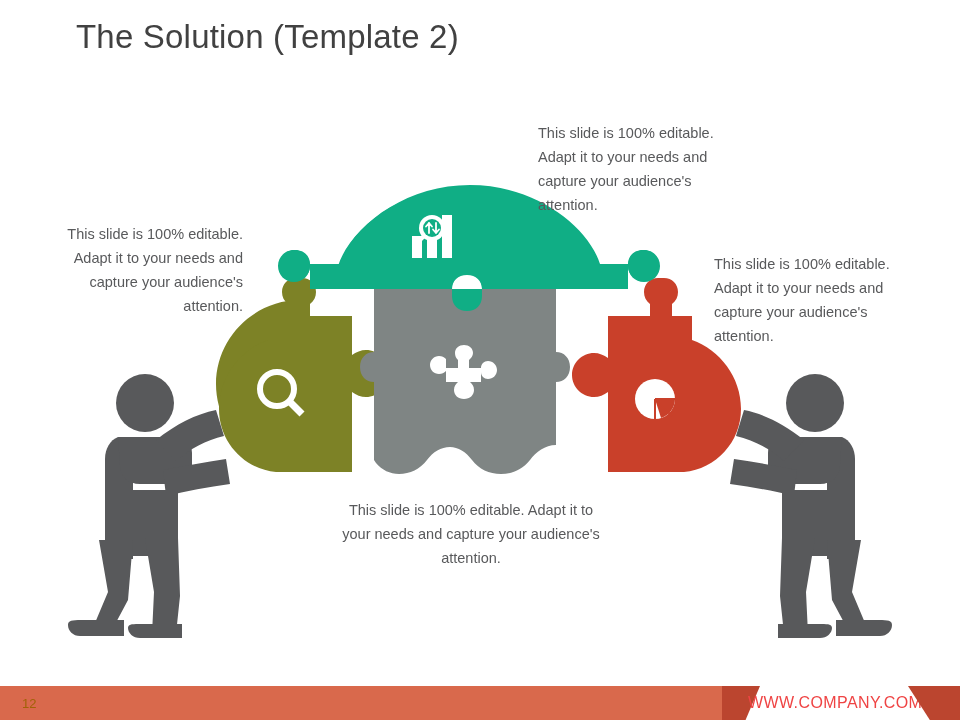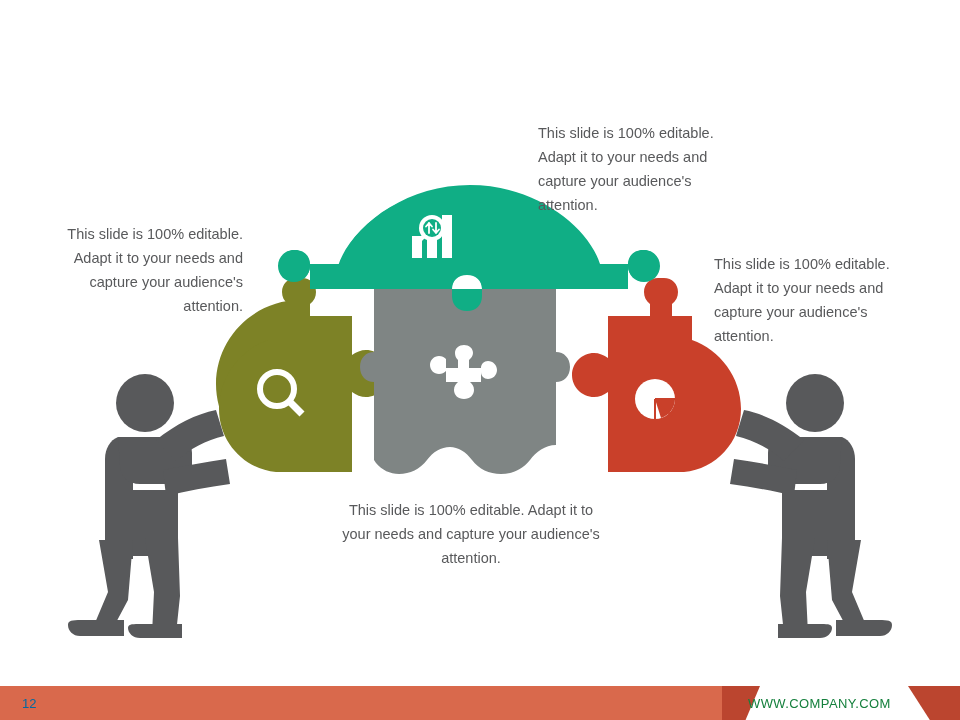--- a/index.html
+++ b/index.html
@@ -57,46 +57,47 @@
     position: absolute;
     left: 0; top: 0;
     width: 736px; height: 34px;
     background: #D9694C;
   }
   #page-number {
     position: absolute;
     left: 22px; top: 0;
     height: 34px;
     display: flex; align-items: center;
-    color: #0369a1;
+    color: #a16207;
     font-size: 13px;
   }
   .chev {
     position: absolute;
     top: 0;
     width: 38px; height: 34px;
     background: #BB452F;
   }
   #chev-mid   { left: 722px; clip-path: polygon(0 0, 100% 0, 62% 100%, 0 100%); }
   #chev-right { left: 908px; width: 52px; clip-path: polygon(0 0, 100% 0, 100% 100%, 42% 100%); }
   #site-url {
     position: absolute;
     left: 748px; top: 0;
     height: 34px;
     display: flex; align-items: center;
-    color: #15803d;
-    font-size: 13px;
+    color: #ef4444;
+    font-size: 16px;
     letter-spacing: 0.4px;
   }
 </style>
 </head>
 <body>
 
 <div id="slide">
 
+  <div id="page-title">The Solution (Template 2)</div>
 
   <div id="graphic">
     <svg width="960" height="680" viewBox="0 0 960 680" xmlns="http://www.w3.org/2000/svg">
 
       <g fill="#58595B">
         <circle cx="145" cy="403" r="29"></circle>
         <path d="M118,437
                  C 110,440 105,449 105,459
                  L 105,545
                  C 105,553 111,559 119,559

